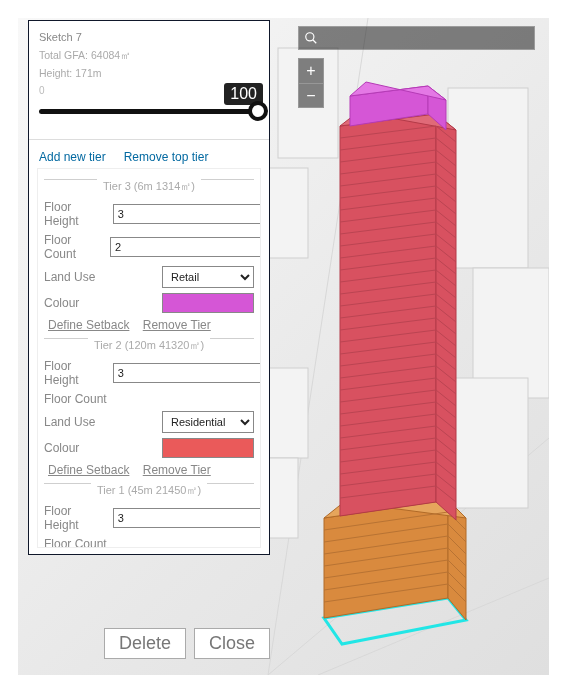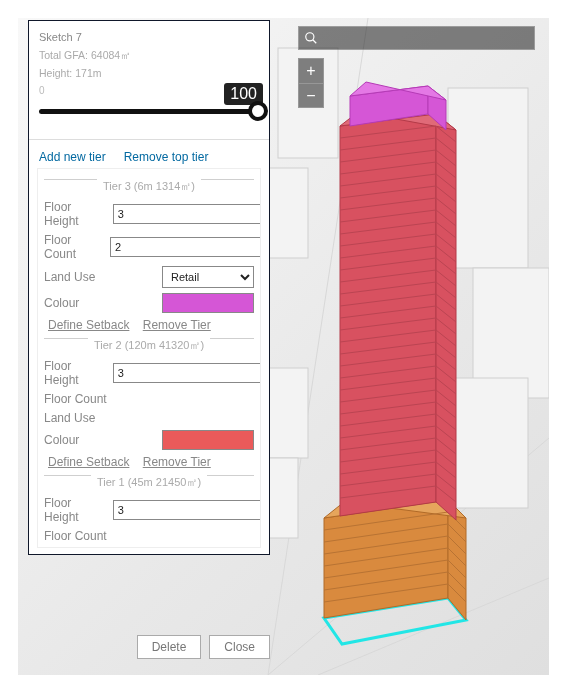--- a/index.html
+++ b/index.html
@@ -30,21 +30,21 @@
   .tier-head .line { flex:1; height:1px; background:#cfcfcf; }
   .tier-head .lbl { padding:0 6px; white-space:nowrap; }
   .fld { display:flex; align-items:center; margin:5px 0;gap:34px; }
   .fld label { width:84px; color:#888; font-size:12px; }
   .fld input[type=text], .fld select { flex:1; height:20px; border:1px solid #888; font-size:11px; padding:0 4px; background:#fff; color:#222; }
   .fld select { height:22px; }
   .swatch { flex:1; height:20px; border:1px solid #888; }
   .subact { margin:4px 0 6px 4px; font-size:12px; color:#888; }
   .subact span { text-decoration:underline; cursor:pointer; margin-right:10px; }
   .panel-footer-wrap { position:absolute; left:10px; bottom:16px; width:242px; display:flex; justify-content:flex-end; gap:8px; }
-  .btn { background:#fff; border:1px solid #aaa; color:#777; font-size:12px; padding:4px 14px; cursor:pointer; }
+  .btn { background:#fff; border:1px solid #aaa; color:#777; font-size:18px; padding:4px 14px; cursor:pointer; }
   
   .searchbar { position:absolute; top:8px; left:280px; right:14px; height:24px; background:rgba(30,30,30,0.55); border:1px solid rgba(255,255,255,0.25); display:flex; align-items:center; }
   .searchbar .mag { width:24px; height:24px; display:flex; align-items:center; justify-content:center; color:#fff; }
   .zoom { position:absolute; top:40px; left:280px; width:26px; background:rgba(30,30,30,0.55); border:1px solid rgba(255,255,255,0.2); }
   .zoom div { height:24px; color:#fff; display:flex; align-items:center; justify-content:center; font-size:16px; cursor:pointer; }
   .zoom div+div { border-top:1px solid rgba(255,255,255,0.2); }
 </style>
 </head>
 <body>
 
@@ -244,20 +244,21 @@
     </div>
     <div class="fld">
       <label>Floor Height</label>
       <input type="text" value="3" style="">
     </div>
     <div class="fld">
       <label>Floor Count</label>
     </div>
     <div class="fld">
       <label>Land Use</label>
+      <select><option>Residential</option></select>
     </div>
     <div class="fld">
       <label>Colour</label>
       <div class="swatch" style="background: rgb(234, 90, 90);"></div>
     </div>
     <div class="subact">
       <span>Define Setback</span>
       <span>Remove Tier</span>
     </div>
   </div>

